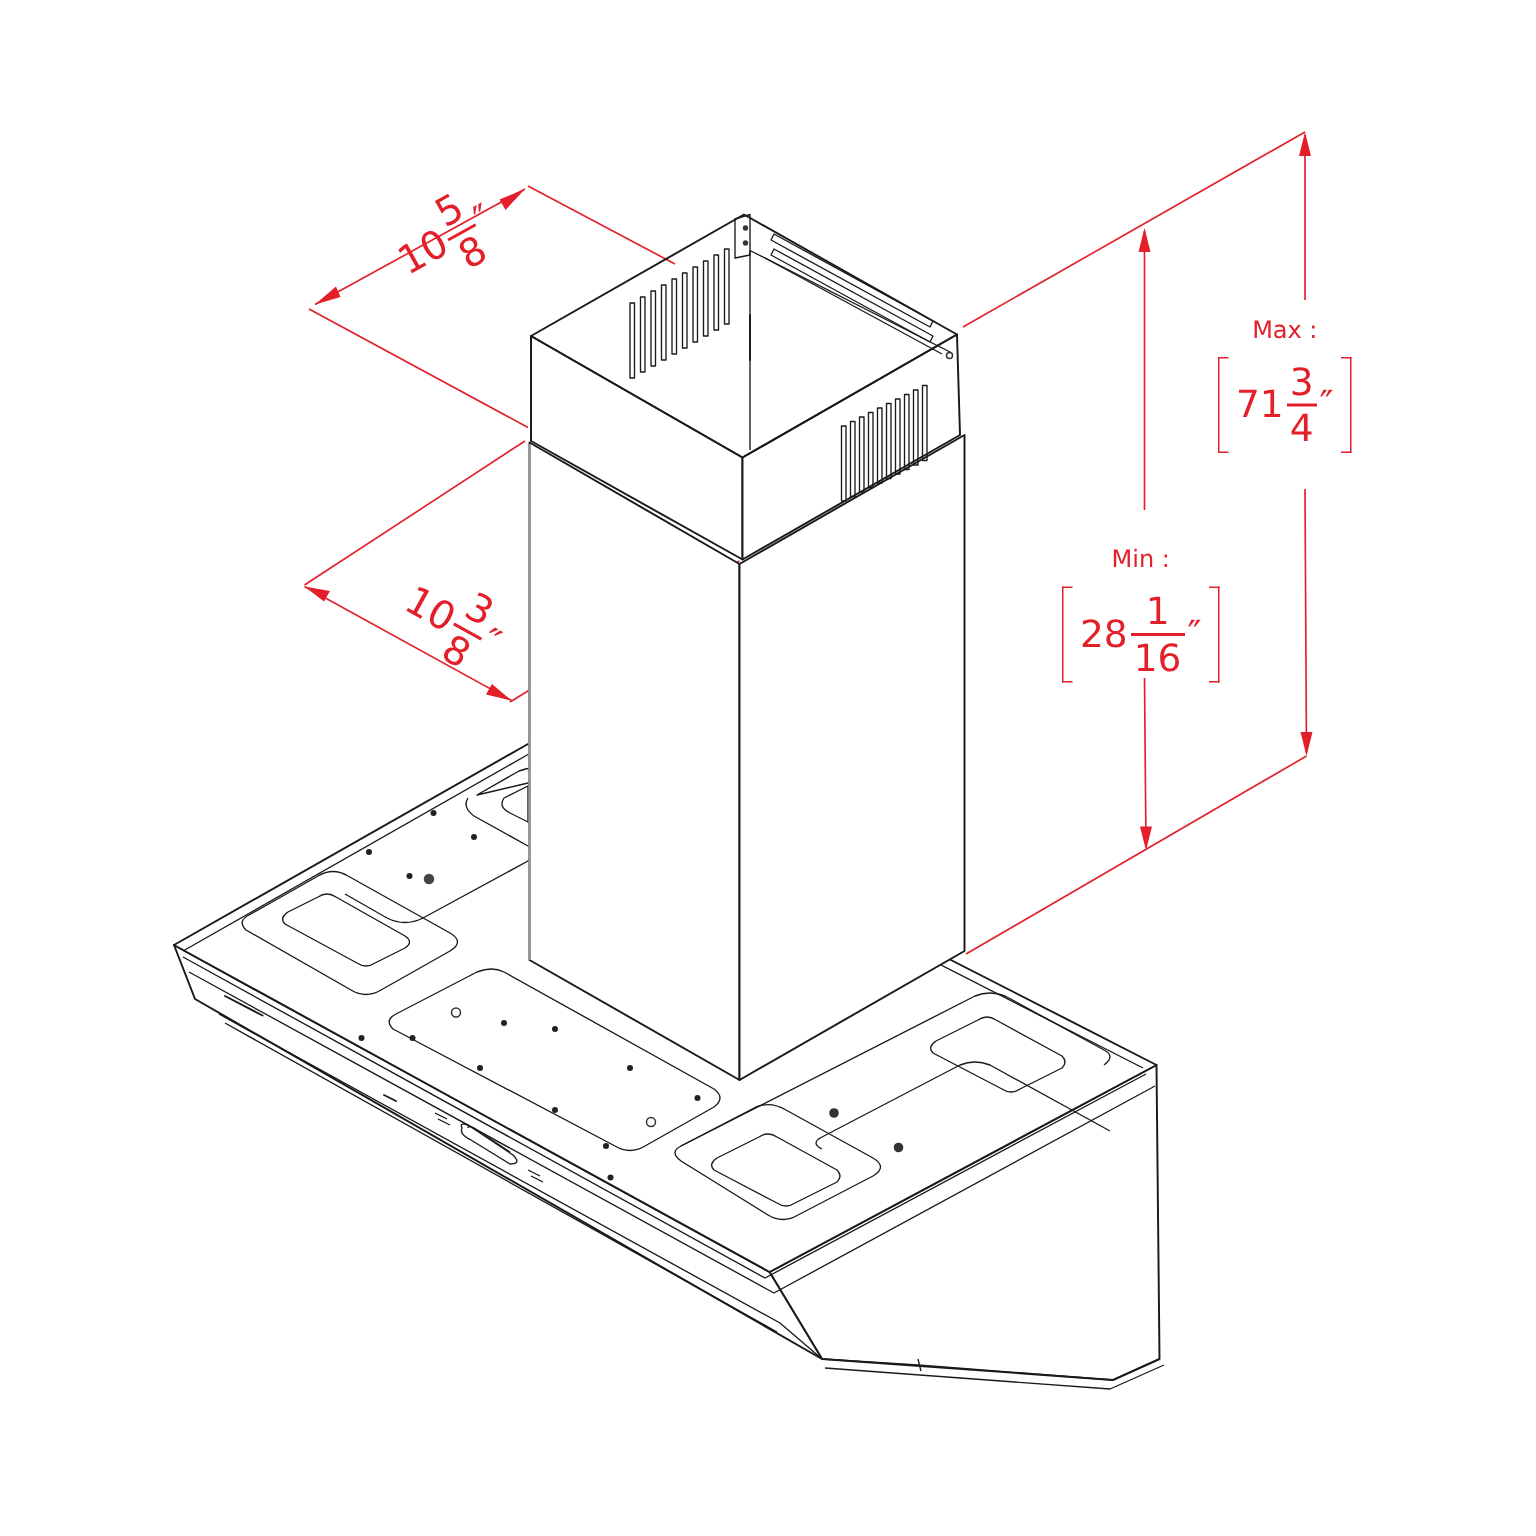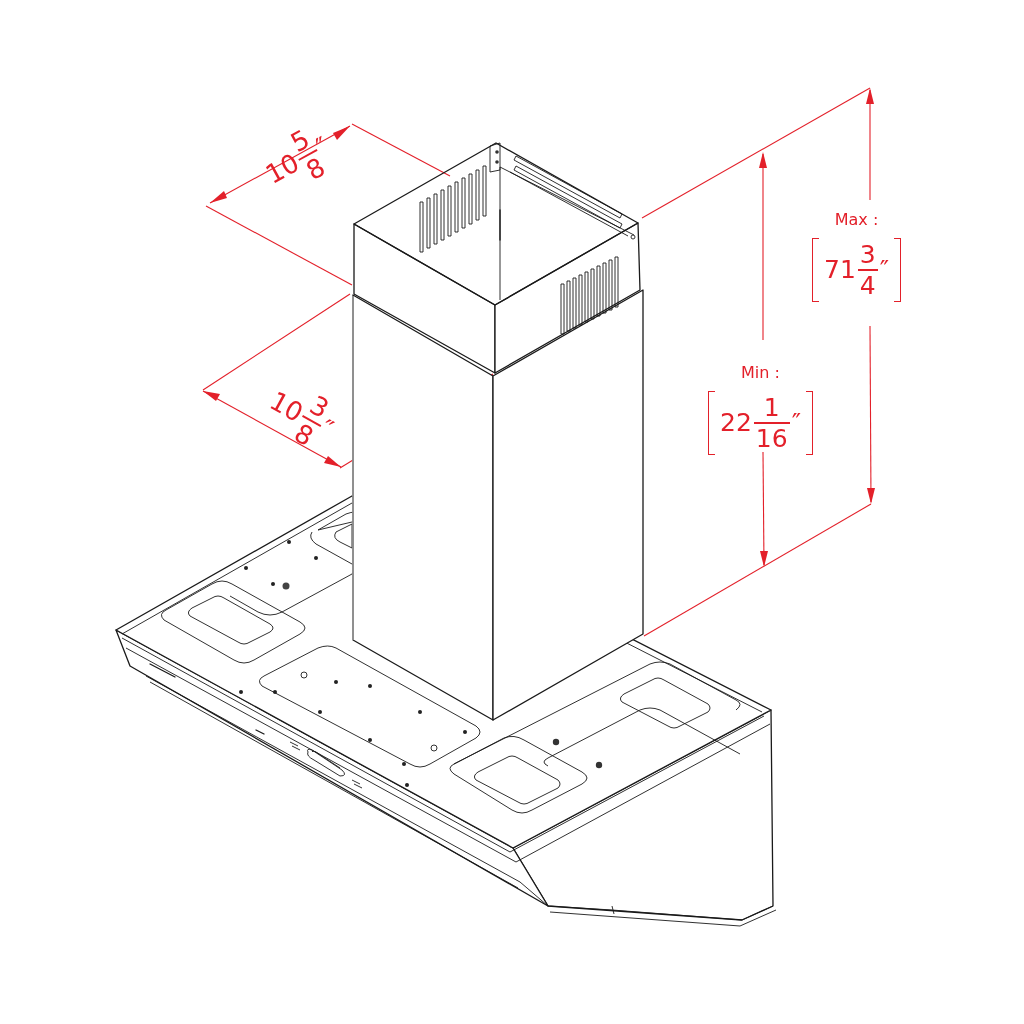--- a/index.html
+++ b/index.html
@@ -217,21 +217,21 @@
         <span class="bar"></span>
         <span class="den">4</span>
       </span>
       <span class="inch">″</span>
   </span>
 </div>
 
 <div class="label" style="left:708px; top:352px; font-size:25px;margin-top:13px;">
   <span class="caption">Min :</span>
   <span class="bracketed">
-    <span class="whole">22</span>
+    <span class="whole">28</span>
       <span class="frac">
         <span class="num">1</span>
         <span class="bar"></span>
         <span class="den">16</span>
       </span>
       <span class="inch">″</span>
   </span>
 </div>
 
 </body></html>

